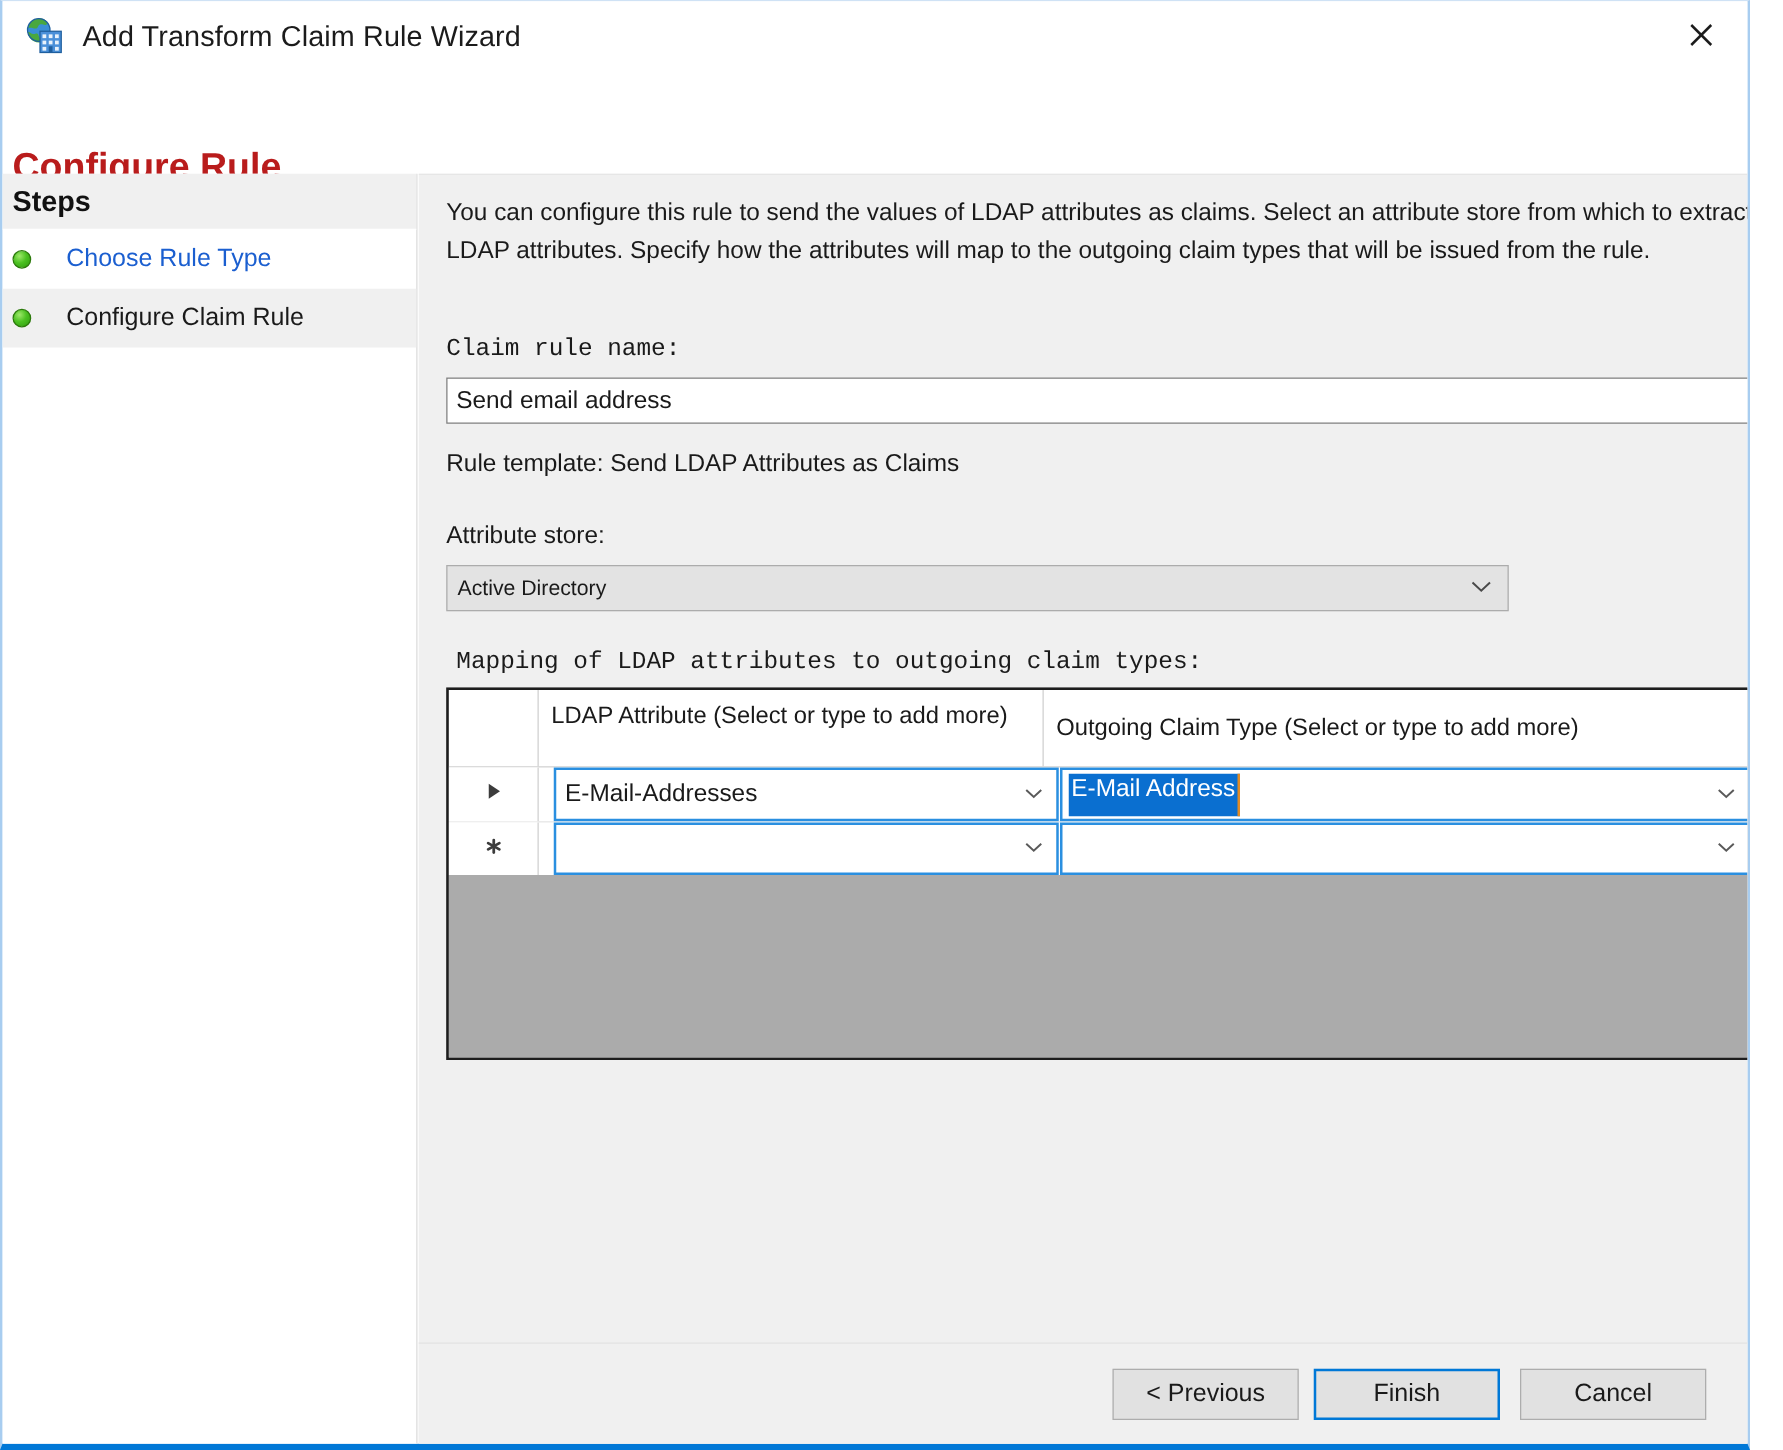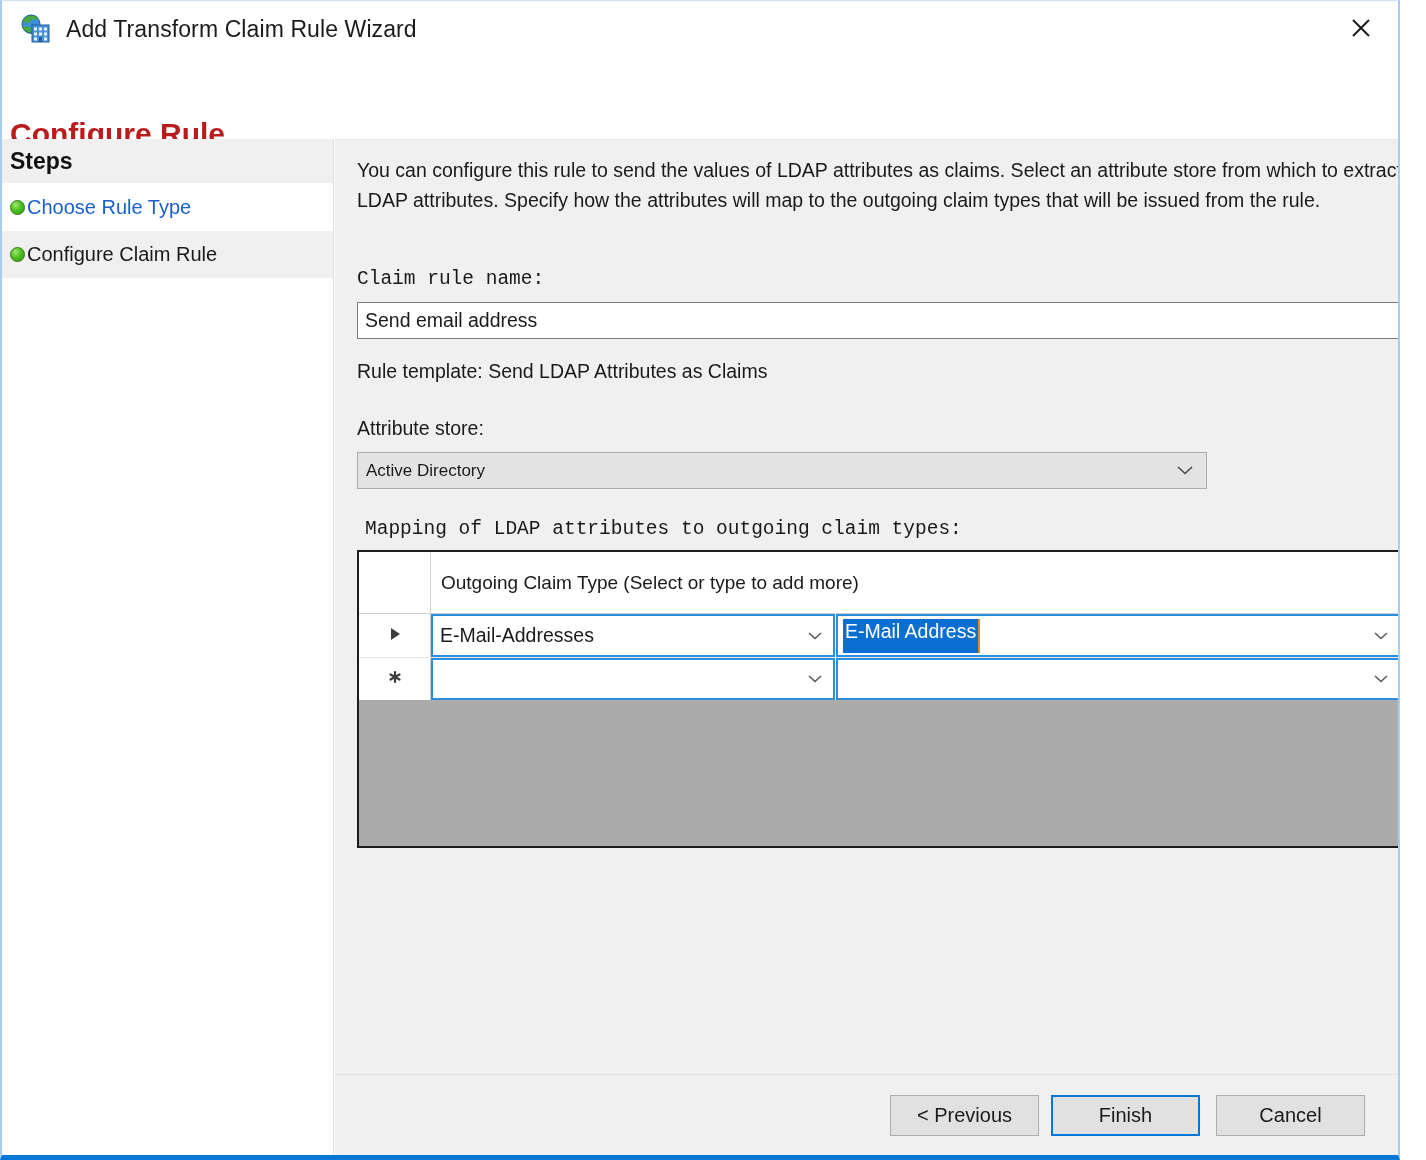--- a/index.html
+++ b/index.html
@@ -115,21 +115,21 @@
   .step-bullet {
     width: 15px;
     height: 15px;
     border-radius: 50%;
     background: radial-gradient(circle at 35% 30%, #9ee86a 0%, #4cc122 45%, #2f9a0e 100%);
     border: 1px solid #2c7a0b;
     box-sizing: border-box;
     flex: 0 0 auto;
   }
   .step-label {
-    margin-left: 2px;
+    margin-left: 28px;
     font-size: 20px;
     color: #1a1a1a;
     white-space: nowrap;
   }
   .step-label.link { color: #1b5fd0; }
 
   
   .main {
     position: absolute;
     left: 333px; top: 0;
@@ -255,21 +255,21 @@
     justify-content: center;
   }
   .cell {
     box-sizing: border-box;
     border: 2px solid #2a8fe0;
     background: #ffffff;
     display: flex;
     align-items: center;
     position: relative;
   }
-  .cell-1 { width: 404px; flex: 0 0 auto; }
+  .cell-1 { width: 404px; flex: 0 0 auto; margin-left: 12px; }
   .cell-2 { flex: 1 1 auto; margin-left: 1px; }
   .cell .txt {
     margin-left: 7px;
     font-size: 19.5px;
     color: #1a1a1a;
     flex: 1 1 auto;
     white-space: nowrap;
   }
   .cell .txt.selected {
     flex: 0 0 auto;
@@ -392,20 +392,21 @@
             </svg>
           </span>
         </div>
 
         <div class="field-label lbl-mapping">Mapping of LDAP attributes to outgoing claim types:</div>
 
         <div class="grid">
 
           <div class="grid-head">
             <div class="gh-corner"></div>
+            <div class="gh-cell gh-1">LDAP Attribute (Select or type to add more)</div>
             <div class="gh-cell gh-2">Outgoing Claim Type (Select or type to add more)</div>
           </div>
 
           <div class="grid-row">
             <div class="row-head">
               <span>
                 <svg width="14" height="16" viewBox="0 0 14 16">
                   <polygon points="3,2 12,8 3,14" fill="#3c3c3c"></polygon>
                 </svg>
               </span>

